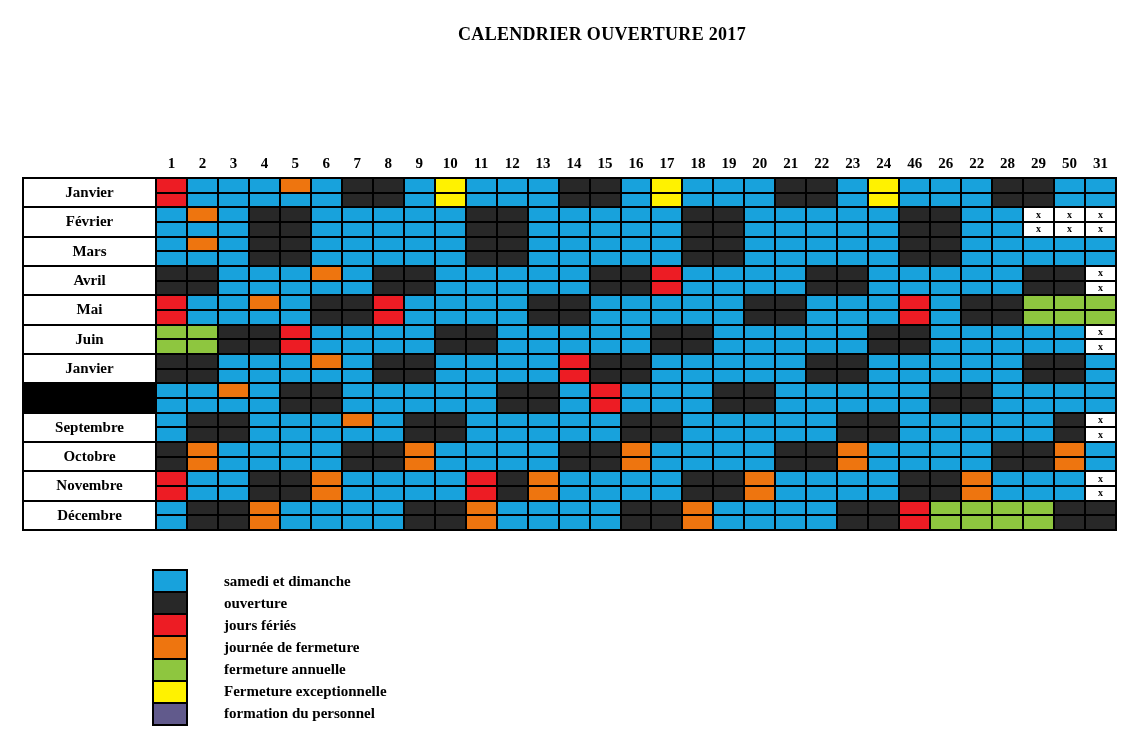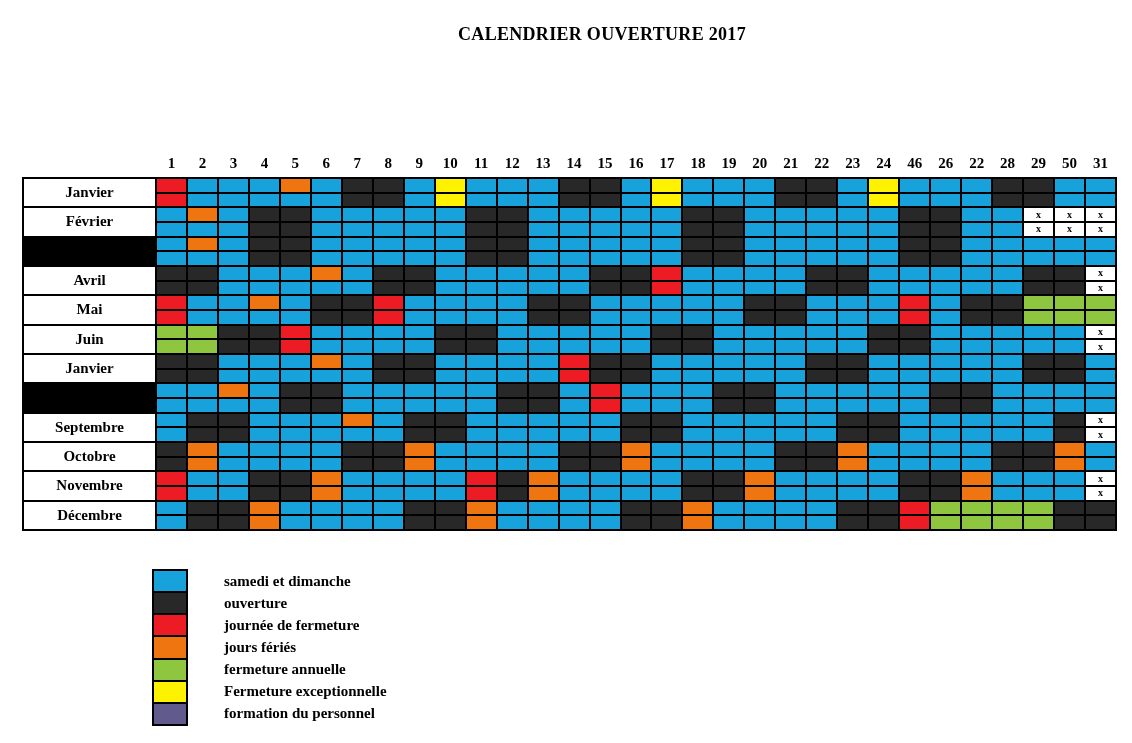--- a/index.html
+++ b/index.html
@@ -209,20 +209,21 @@
     <div class="cell" style="background: rgb(24, 162, 220); grid-area: 4 / 23;"></div>
     <div class="cell" style="background: rgb(24, 162, 220); grid-area: 4 / 24;"></div>
     <div class="cell" style="background: rgb(24, 162, 220); grid-area: 4 / 25;"></div>
     <div class="cell" style="background: rgb(40, 40, 40); grid-area: 4 / 26;"></div>
     <div class="cell" style="background: rgb(40, 40, 40); grid-area: 4 / 27;"></div>
     <div class="cell" style="background: rgb(24, 162, 220); grid-area: 4 / 28;"></div>
     <div class="cell" style="background: rgb(24, 162, 220); grid-area: 4 / 29;"></div>
     <div class="cell" style="background: rgb(255, 255, 255); grid-area: 4 / 30;">x</div>
     <div class="cell" style="background: rgb(255, 255, 255); grid-area: 4 / 31;">x</div>
     <div class="cell" style="background: rgb(255, 255, 255); grid-area: 4 / 32;">x</div>
+    <div class="month-label" style="grid-area: 5 / 1 / span 2;">Mars</div>
     <div class="cell" style="background: rgb(24, 162, 220); grid-area: 5 / 2;"></div>
     <div class="cell" style="background: rgb(238, 117, 15); grid-area: 5 / 3;"></div>
     <div class="cell" style="background: rgb(24, 162, 220); grid-area: 5 / 4;"></div>
     <div class="cell" style="background: rgb(40, 40, 40); grid-area: 5 / 5;"></div>
     <div class="cell" style="background: rgb(40, 40, 40); grid-area: 5 / 6;"></div>
     <div class="cell" style="background: rgb(24, 162, 220); grid-area: 5 / 7;"></div>
     <div class="cell" style="background: rgb(24, 162, 220); grid-area: 5 / 8;"></div>
     <div class="cell" style="background: rgb(24, 162, 220); grid-area: 5 / 9;"></div>
     <div class="cell" style="background: rgb(24, 162, 220); grid-area: 5 / 10;"></div>
     <div class="cell" style="background: rgb(24, 162, 220); grid-area: 5 / 11;"></div>
@@ -852,19 +853,19 @@
       <div style="background: rgb(40, 40, 40);"></div>
       <div style="background: rgb(237, 28, 36);"></div>
       <div style="background: rgb(238, 117, 15);"></div>
       <div style="background: rgb(142, 198, 63);"></div>
       <div style="background: rgb(255, 242, 0);"></div>
       <div style="background: rgb(97, 90, 140);"></div>
     </div>
   <div class="legend-labels" id="legend-labels">
       <div class="lab">samedi et dimanche</div>
       <div class="lab">ouverture</div>
+      <div class="lab">jours fériés</div>
       <div class="lab">journée de fermeture</div>
-      <div class="lab">jours fériés</div>
       <div class="lab">fermeture annuelle</div>
       <div class="lab">Fermeture exceptionnelle</div>
       <div class="lab">formation du personnel</div>
     </div>
 </div>
 
 </body></html>

